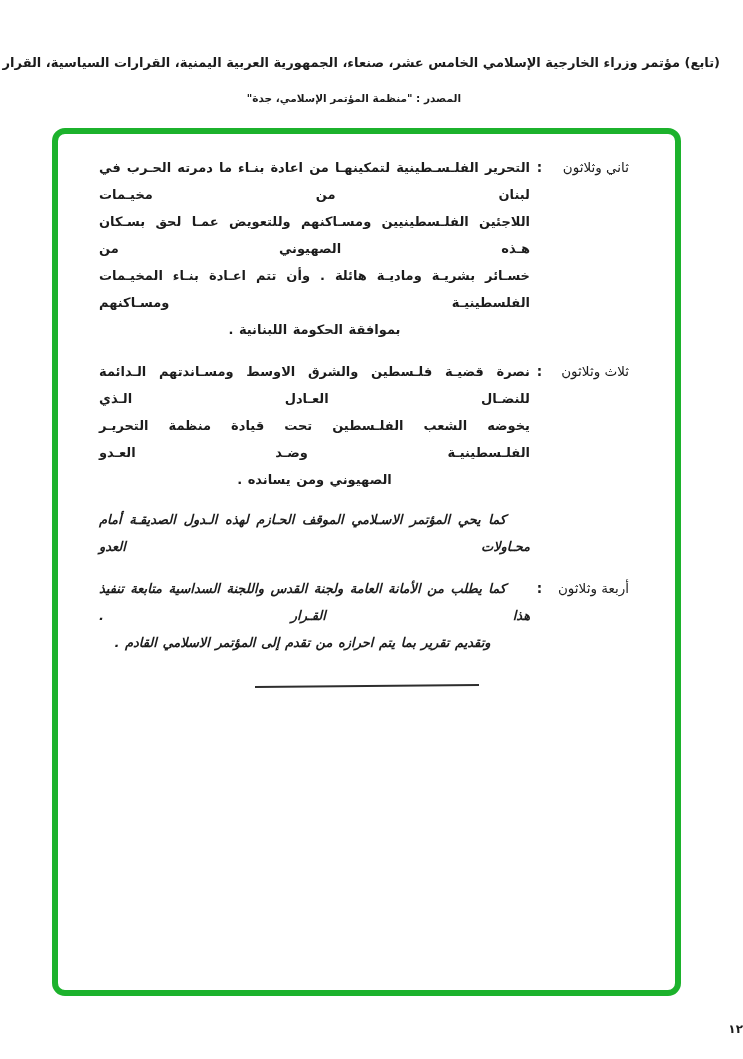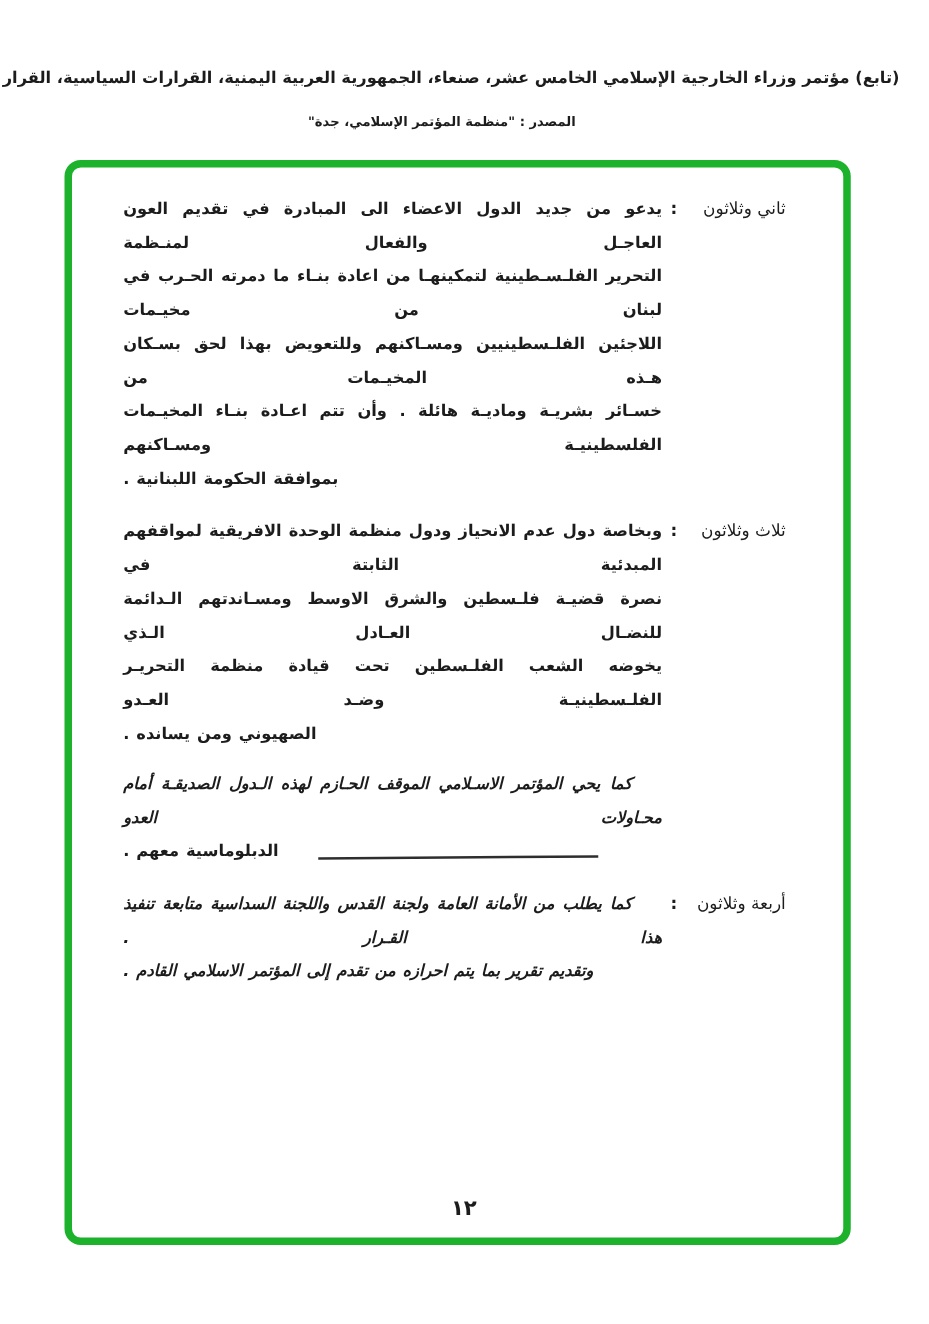--- a/index.html
+++ b/index.html
@@ -40,72 +40,68 @@
   }
   .res-sep {
     width:19px; flex:0 0 19px; text-align:center;
     font-size:13.5px; font-weight:bold; line-height:27px;
   }
   .res-body { width:431px; flex:0 0 431px; }
   .block { margin-bottom:13px; }
   .block:last-child { margin-bottom:0; }
   .tline {
     font-size:13px; font-weight:bold; line-height:27px;
-    text-align:left;
+    text-align:center;
     word-spacing:1px;
   }
   .tline.just { text-align:justify; text-align-last:justify; }
   .tline.ind { text-indent:24px;font-style:italic; }
   .divider {
     position:absolute; left:197px; top:551px;
     width:224px; height:2px; background:#2e2e2e;
     transform:rotate(-0.45deg);
   }
   .page-number {
-    position:absolute; top:957px; left:0; right:0;
-    text-align:center;
-    font-size:17px; font-weight:bold;
+    position:absolute; top:1022px; left:0; right:0;
+    font-size:12px; font-weight:bold;
   }
 </style>
 </head>
 <body style="color: rgb(28, 28, 28); background: rgb(255, 255, 255);">
 
 <div class="header-line1">(تابع) مؤتمر وزراء الخارجية الإسلامي الخامس عشر، صنعاء، الجمهورية العربية اليمنية، القرارات السياسية، القرار الرقم ١٥/١-س</div>
 
 <div class="header-line2">المصدر :  "منظمة المؤتمر الإسلامي، جدة"</div>
 
 <div class="frame" style="border-color: rgb(28, 178, 44);">
   <div id="resolutions">
   <div class="res-row">
     <div class="res-label">ثاني وثلاثون</div>
     <div class="res-sep">:</div>
     <div class="res-body">
           <div class="block">
-            <div class="tline just">يدعو من جديد الدول الاعضاء الى المبادرة في تقديم العون العاجـل والفعال لمنـظمة</div>
             <div class="tline just">التحرير الفلـسـطينية لتمكينهـا من اعادة بنـاء ما دمرته الحـرب في لبنان من مخيـمات</div>
-            <div class="tline just">اللاجئين الفلـسطينيين ومسـاكنهم وللتعويض بهذا لحق بسـكان هـذه المخيـمات من</div>
+            <div class="tline just">اللاجئين الفلـسطينيين ومسـاكنهم وللتعويض عمـا لحق بسـكان هـذه الصهيوني من</div>
             <div class="tline just">خسـائر بشريـة وماديـة هائلة . وأن تتم اعـادة بنـاء المخيـمات الفلسطينيـة ومسـاكنهم</div>
             <div class="tline">بموافقة الحكومة اللبنانية .</div>
           </div>
         </div>
   </div>
 
   <div class="res-row">
     <div class="res-label">ثلاث وثلاثون</div>
     <div class="res-sep">:</div>
     <div class="res-body">
           <div class="block">
-            <div class="tline just">وبخاصة دول عدم الانحياز ودول منظمة الوحدة الافريقية لمواقفهم المبدئية الثابتة في</div>
             <div class="tline just">نصرة قضيـة فلـسطين والشرق الاوسط ومسـاندتهم الـدائمة للنضـال العـادل الـذي</div>
             <div class="tline just">يخوضه الشعب الفلـسطين تحت قيادة منظمة التحريـر الفلـسطينيـة وضـد العـدو</div>
             <div class="tline">الصهيوني ومن يسانده .</div>
           </div>
           <div class="block">
             <div class="tline just ind">كما يحي المؤتمر الاسـلامي الموقف الحـازم لهذه الـدول الصديقـة أمام محـاولات العدو</div>
-            <div class="tline">الدبلوماسية معهم .</div>
           </div>
         </div>
   </div>
 
   <div class="res-row">
     <div class="res-label">أربعة وثلاثون</div>
     <div class="res-sep">:</div>
     <div class="res-body">
           <div class="block">
             <div class="tline just ind">كما يطلب من الأمانة العامة ولجنة القدس واللجنة السداسية متابعة تنفيذ هذا القـرار .</div>

